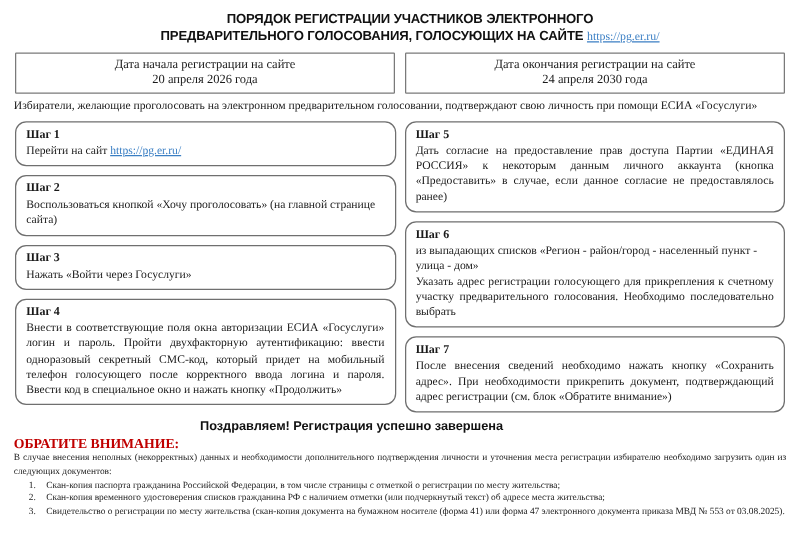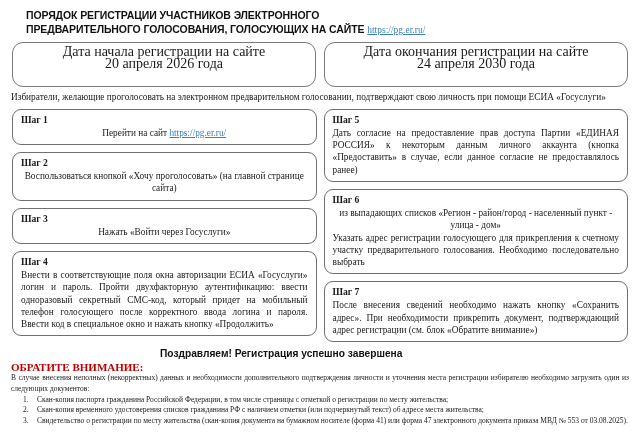--- a/index.html
+++ b/index.html
@@ -24,45 +24,46 @@
 
   
   .doc-title {
     font-family: "Liberation Sans", "DejaVu Sans", sans-serif;
     font-weight: bold;
     font-size: 10.5px;
     line-height: 14px;
     letter-spacing: -0.1px;
     margin: 2px 0 0 16px;
     color: #111;
+    text-align: center;
   }
   .doc-title .url-link {
     font-family: "Liberation Serif", serif;
     font-weight: normal;
     font-size: 9.5px;
     color: #3b7fc4;
     text-decoration: underline;
     letter-spacing: 0;
   }
 
   
   .date-row {
     display: flex;
     gap: 8px;
     margin-top: 5px;
     padding: 0 2px;
   }
   .date-box {
     flex: 1 1 0;
     border: 1px solid #7a7a7a;
-    border-radius: 11px;
+    border-radius: 1px;
     text-align: center;
-    font-size: 14px;
+    font-size: 10px;
     line-height: 12.2px;
-    padding: 3px 4px 16px 4px;
+    padding: 3px 4px 4px 4px;
     box-sizing: border-box;
   }
 
   
   .intro {
     font-size: 9.3px;
     line-height: 12.4px;
     margin: 4px 1px 0 1px;
     text-align: justify;
   }
@@ -93,21 +94,21 @@
     font-size: 9.6px;
     line-height: 12px;
     margin-bottom: 1px;
   }
   .step-body {
     font-size: 9.3px;
     line-height: 12.3px;
     text-align: justify;
     text-justify: inter-word;
   }
-  .step-body.left-align { text-align: center; }
+  .step-body.left-align { text-align: left; }
   .step-body .url-link {
     color: #3b7fc4;
     text-decoration: underline;
   }
 
   
   .congrats {
     font-family: "Liberation Sans", "DejaVu Sans", sans-serif;
     font-weight: bold;
     font-size: 10.2px;

